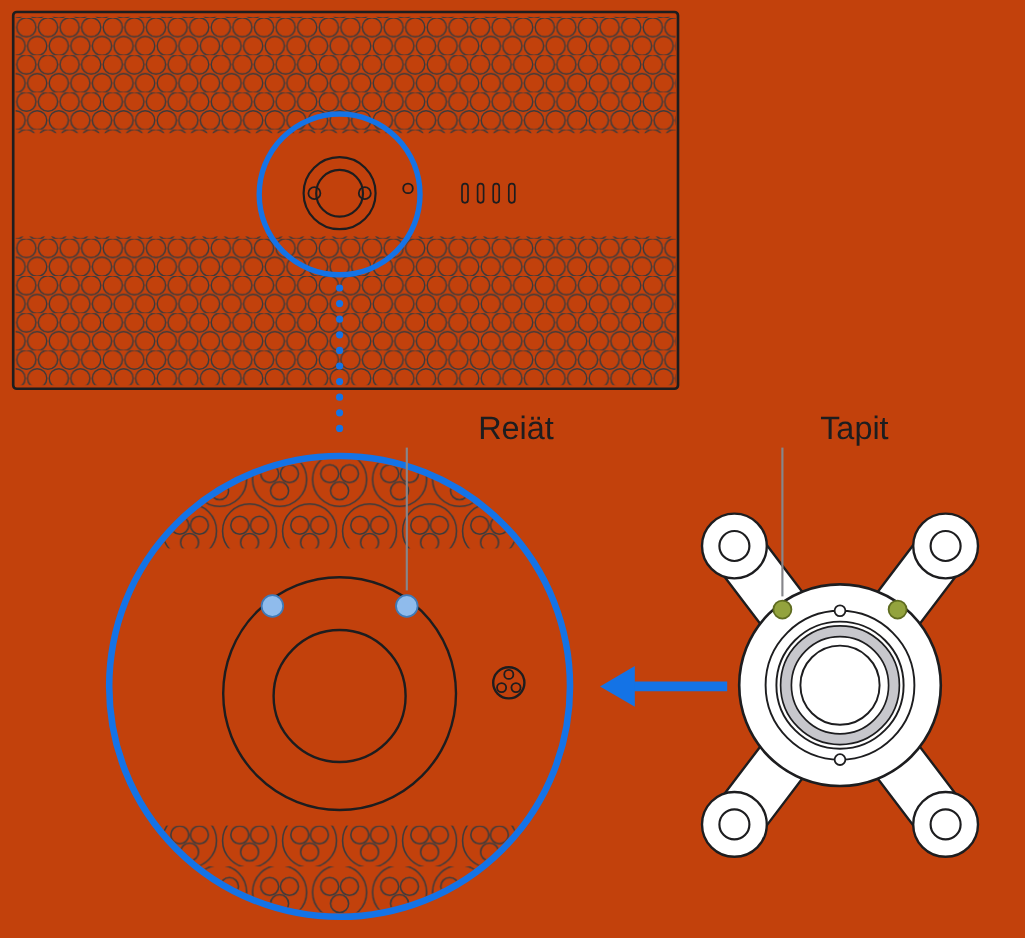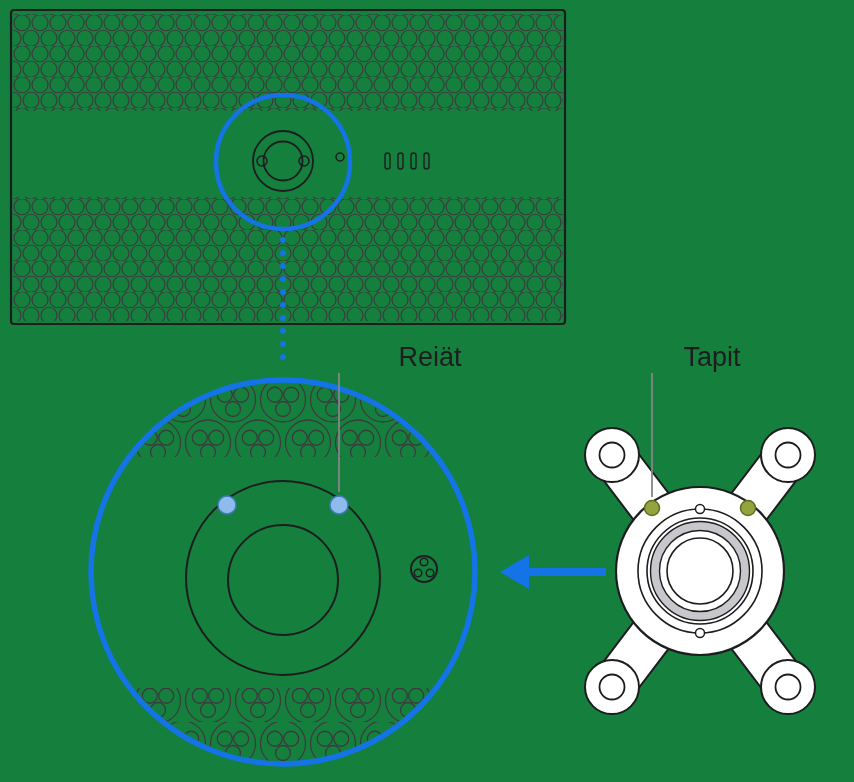--- a/index.html
+++ b/index.html
@@ -1,16 +1,16 @@
 <!DOCTYPE html>
 <html style="--accent: #1473e6; --outline: #1d1d1f; --pattern-stroke: #3a3a3c; --leader: #86868b; --hole-dot: #8fbbec; --hole-dot-border: #3f7ab8; --pin-dot: #93a33d; --pin-dot-border: #5f6c20; --shade: #c7c7cc; --background: #ffffff;"><head>
 <meta charset="utf-8">
 <style>
   html,body{margin:0;padding:0;background:#fff;}
-  .stage{position:relative;width:854px;height:782px;background:#15803d;overflow:hidden;
+  .stage{position:relative;width:854px;height:782px;background:#c2410c;overflow:hidden;
          font-family:"Liberation Sans","DejaVu Sans",sans-serif;}
   svg{display:block;}
 
   .outline      {fill:none;stroke:var(--outline,#1d1d1f);}
   .ofill        {fill:var(--background,#ffffff);stroke:var(--outline,#1d1d1f);}
   .perf         {fill:none;stroke:var(--pattern-stroke,#3a3a3c);stroke-width:1.2;}
   .lat          {fill:none;stroke:var(--pattern-stroke,#3a3a3c);stroke-width:1.3;}
   .accent-ring  {fill:none;stroke:var(--accent,#1473e6);}
   .accent-fill  {fill:var(--accent,#1473e6);}
   .accent-line  {stroke:var(--accent,#1473e6);fill:none;}

